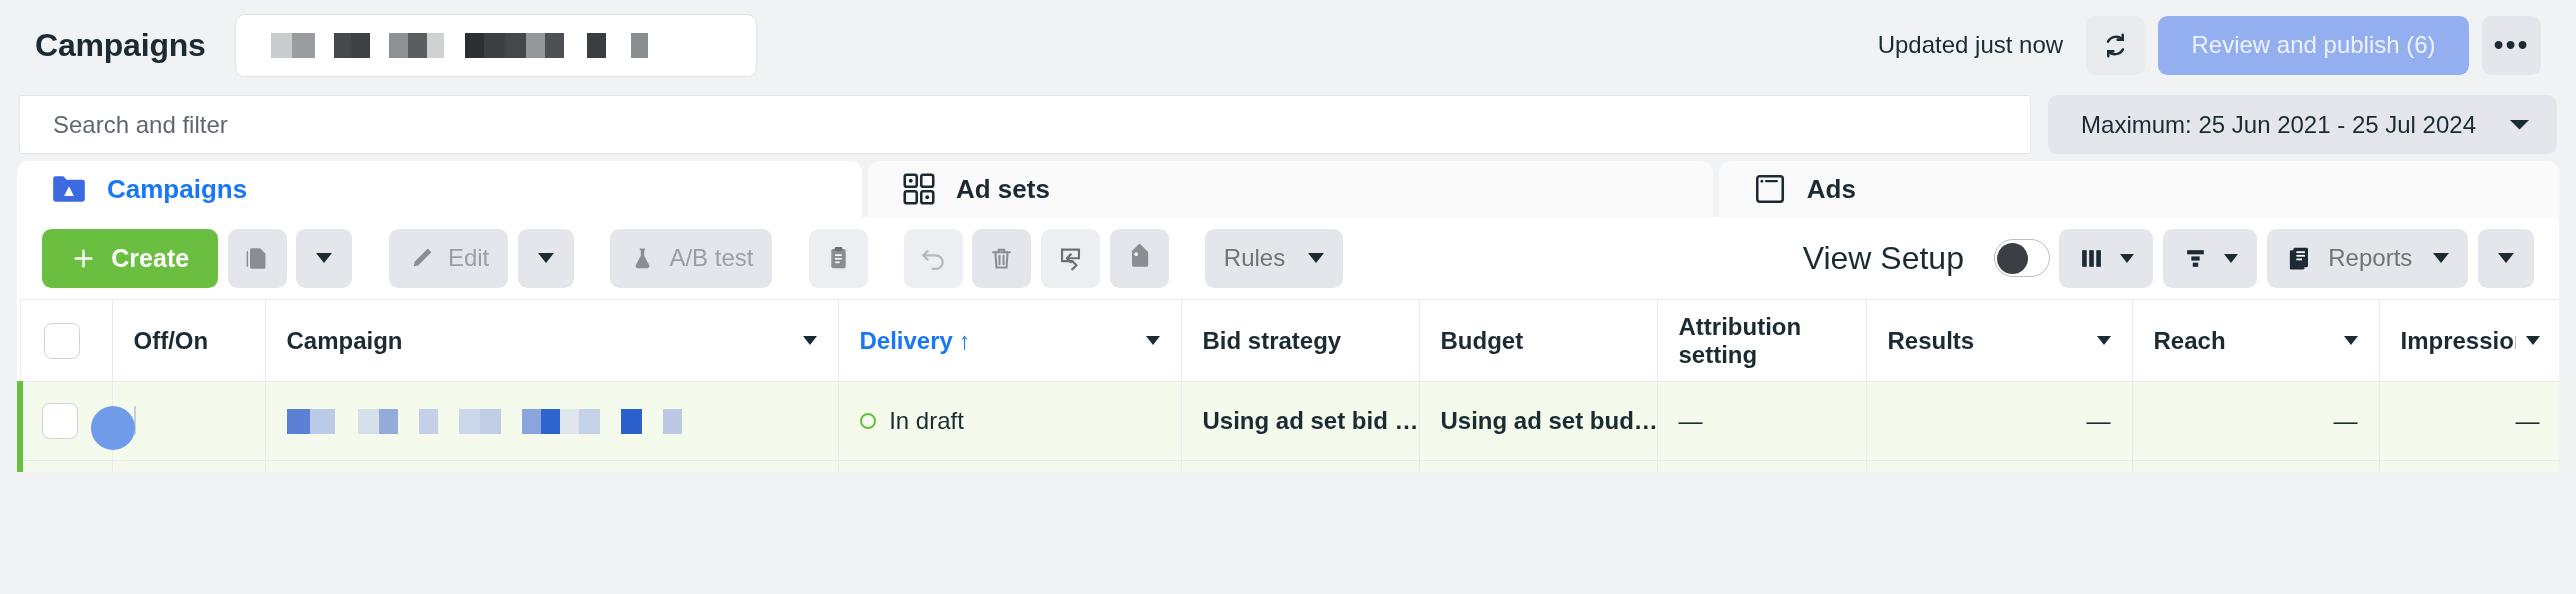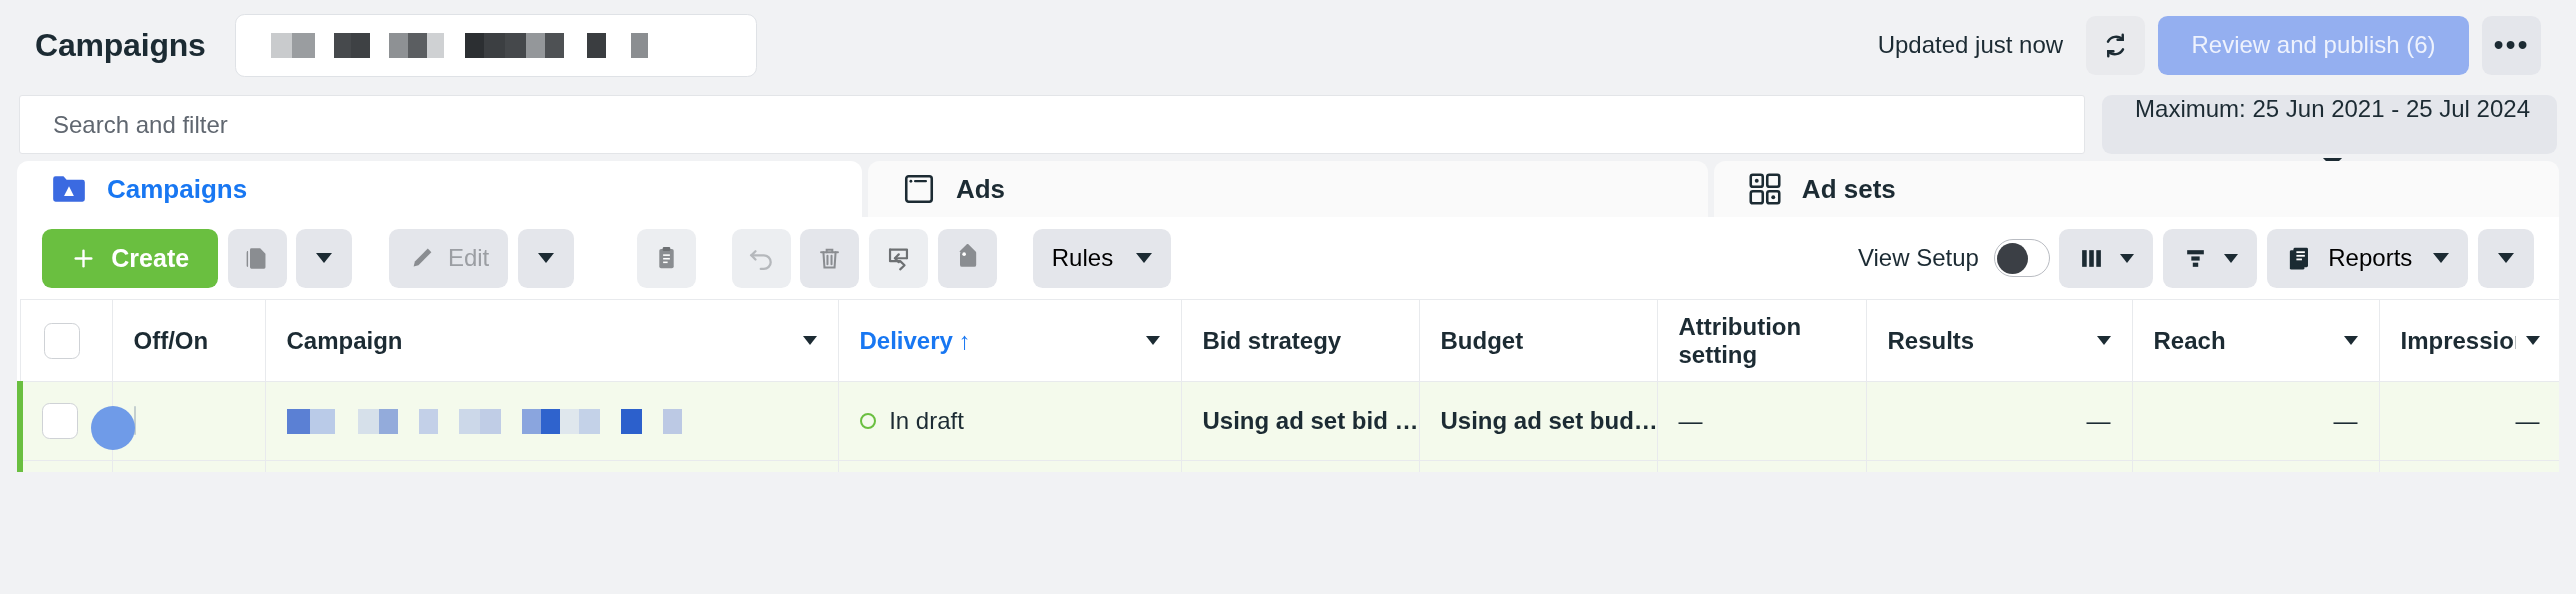--- a/index.html
+++ b/index.html
@@ -67,21 +67,21 @@
   }
   .searchbox {
     flex: 1; height: 59px; background: #ffffff;
     border: 1px solid #e3e5e8; border-radius: 3px;
     display: flex; align-items: center; padding: 0 33px;
   }
   .searchbox .ph { font-size: 24px; color: #606770; }
   .daterange {
     height: 59px; background: #e4e6eb; border-radius: 9.6px;
     display: flex; align-items: center; gap: 33px; padding: 0 27px 0 33px;
-    cursor: pointer; white-space: nowrap; flex-direction: column;
+    cursor: pointer; white-space: nowrap;
   }
   .daterange .dr-text { font-size: 24px; color: #1c2b33; }
 
   
   .tabs { display: flex; align-items: flex-end; padding: 0 17px; height: 58px; gap: 5.8px; }
   .tab {
     height: 56px; border-radius: 11.5px 11.5px 0 0;
     display: flex; align-items: center; gap: 19px;
     padding: 0 33px; cursor: pointer; position: relative;
   }
@@ -108,35 +108,35 @@
   .create-btn {
     height: 59px; padding: 0 29px; background: #6abf40; border: none;
     border-radius: 9.6px; color: #fff; font-size: 25px; font-weight: 700;
     font-family: inherit; display: flex; align-items: center; gap: 15.3px;
     cursor: pointer; white-space: nowrap; justify-content: center;
   }
   .tb-btn {
     height: 59px; background: #e4e6eb; border: none; border-radius: 9.6px;
     display: flex; align-items: center; justify-content: center;
     gap: 13.4px; padding: 0 19px; cursor: pointer; font-family: inherit;
-    font-size: 24px; color: #000000; white-space: nowrap;
+    font-size: 24px; color: #737373; white-space: nowrap;
   }
   .tb-btn.sq { width: 59px; padding: 0; }
   .tb-btn.caret { width: 56px; padding: 0; }
   .tb-btn.lighter { background: #eceef1; }
   .tb-btn.dim { color: #9b9ea3; }
   .tb-gap { width: 17px; }
   .caret-dn {
     width: 0; height: 0; border-left: 8.6px solid transparent;
     border-right: 8.6px solid transparent; border-top: 10.5px solid #1c2b33;
   }
   .caret-dn.sm { border-left-width: 7.7px; border-right-width: 7.7px; border-top-width: 9.6px; }
 
   .toolbar-right { margin-left: auto; display: flex; align-items: center; gap: 9.6px; }
-  .viewsetup-label { font-size: 24px; color: #1c2b33; margin-right: 5px; white-space: nowrap; }
+  .viewsetup-label { font-size: 32px; color: #1c2b33; margin-right: 20px; white-space: nowrap; }
   .toggle-sm {
     width: 56px; height: 38px; border-radius: 19px; background: #ffffff;
     border: 1px solid #b9bcc2; display: flex; align-items: center;
     padding: 2.9px; cursor: pointer;
   }
   .toggle-sm .knob {
     width: 31px; height: 31px; border-radius: 50%; background: #3b3f45;
   }
 
   
@@ -258,44 +258,44 @@
     <div class="tab active tab-w1">
       <span>
         <svg width="38" height="38" viewBox="0 0 24 24">
           <path d="M2 5.5a1.5 1.5 0 0 1 1.5-1.5h5l2 2.2h10A1.5 1.5 0 0 1 22 7.7v10.8A1.5 1.5 0 0 1 20.5 20h-17A1.5 1.5 0 0 1 2 18.5z" fill="#3b6ae1"></path>
           <path d="M12 10.2 L15.1 16.4 H8.9 Z" fill="#ffffff"></path>
         </svg>
       </span>
       <span class="tab-label">Campaigns</span>
     </div>
 
-    <div class="tab inactive tab-w3">
-      <span>
-        <svg width="36" height="36" viewBox="0 0 24 24" fill="none" stroke="#1c2b33" stroke-width="1.7">
-          <rect x="3.5" y="3.5" width="17" height="17" rx="1.6"></rect>
-          <circle cx="6.6" cy="6.8" r="0.95" fill="#1c2b33" stroke="none"></circle>
-          <line x1="9.4" y1="6.8" x2="16.6" y2="6.8" stroke-linecap="round" stroke-width="1.5"></line>
-        </svg>
-      </span>
-      <span class="tab-label">Ads</span>
-    </div>
-
     <div class="tab inactive tab-w2">
       <span>
         <svg width="36" height="36" viewBox="0 0 24 24" fill="none" stroke="#1c2b33" stroke-width="1.7">
           <rect x="2.5" y="2.5" width="8" height="8" rx="1.4"></rect>
           <circle cx="6.5" cy="6.5" r="1.3" fill="#1c2b33" stroke="none"></circle>
           <rect x="13.5" y="2.5" width="8" height="8" rx="1.4"></rect>
           <rect x="2.5" y="13.5" width="8" height="8" rx="1.4"></rect>
           <rect x="13.5" y="13.5" width="8" height="8" rx="1.4"></rect>
           <circle cx="17.5" cy="17.5" r="1.3" fill="#1c2b33" stroke="none"></circle>
         </svg>
       </span>
       <span class="tab-label">Ad sets</span>
     </div>
+
+    <div class="tab inactive tab-w3">
+      <span>
+        <svg width="36" height="36" viewBox="0 0 24 24" fill="none" stroke="#1c2b33" stroke-width="1.7">
+          <rect x="3.5" y="3.5" width="17" height="17" rx="1.6"></rect>
+          <circle cx="6.6" cy="6.8" r="0.95" fill="#1c2b33" stroke="none"></circle>
+          <line x1="9.4" y1="6.8" x2="16.6" y2="6.8" stroke-linecap="round" stroke-width="1.5"></line>
+        </svg>
+      </span>
+      <span class="tab-label">Ads</span>
+    </div>
   </div>
 
   <div class="panel">
 
     <div class="toolbar">
       <button class="create-btn">
         <span>
           <svg width="25" height="25" viewBox="0 0 24 24" stroke="#fff" stroke-width="2.3" stroke-linecap="round">
             <line x1="12" y1="4.5" x2="12" y2="19.5"></line>
               <line x1="4.5" y1="12" x2="19.5" y2="12"></line>
@@ -325,20 +325,28 @@
           </svg>
         </span>
         <span>Edit</span>
       </button>
       <button class="tb-btn caret">
         <span class="caret-dn"></span>
       </button>
 
       <div class="tb-gap"></div>
 
+      <button class="tb-btn dim">
+        <span>
+          <svg width="27" height="27" viewBox="0 0 24 24">
+            <path d="M9.6 3h4.8v1.6h-.9v5l4.4 8.1c.7 1.3-.2 2.9-1.7 2.9H7.8c-1.5 0-2.4-1.6-1.7-2.9l4.4-8.1v-5h-.9z" fill="#8a8d91"></path>
+          </svg>
+        </span>
+        <span>A/B test</span>
+      </button>
 
       <div class="tb-gap"></div>
 
       <button class="tb-btn sq lighter">
         <span>
           <svg width="27" height="27" viewBox="0 0 24 24">
             <rect x="5.6" y="3.6" width="12.8" height="17" rx="1.6" fill="#8a8d91"></rect>
             <rect x="8.6" y="1.8" width="6.8" height="3.6" rx="1.2" fill="#6d7073"></rect>
             <line x1="9" y1="9" x2="15" y2="9" stroke="#fff" stroke-width="1.4"></line>
             <line x1="9" y1="12.2" x2="15" y2="12.2" stroke="#fff" stroke-width="1.4"></line>

